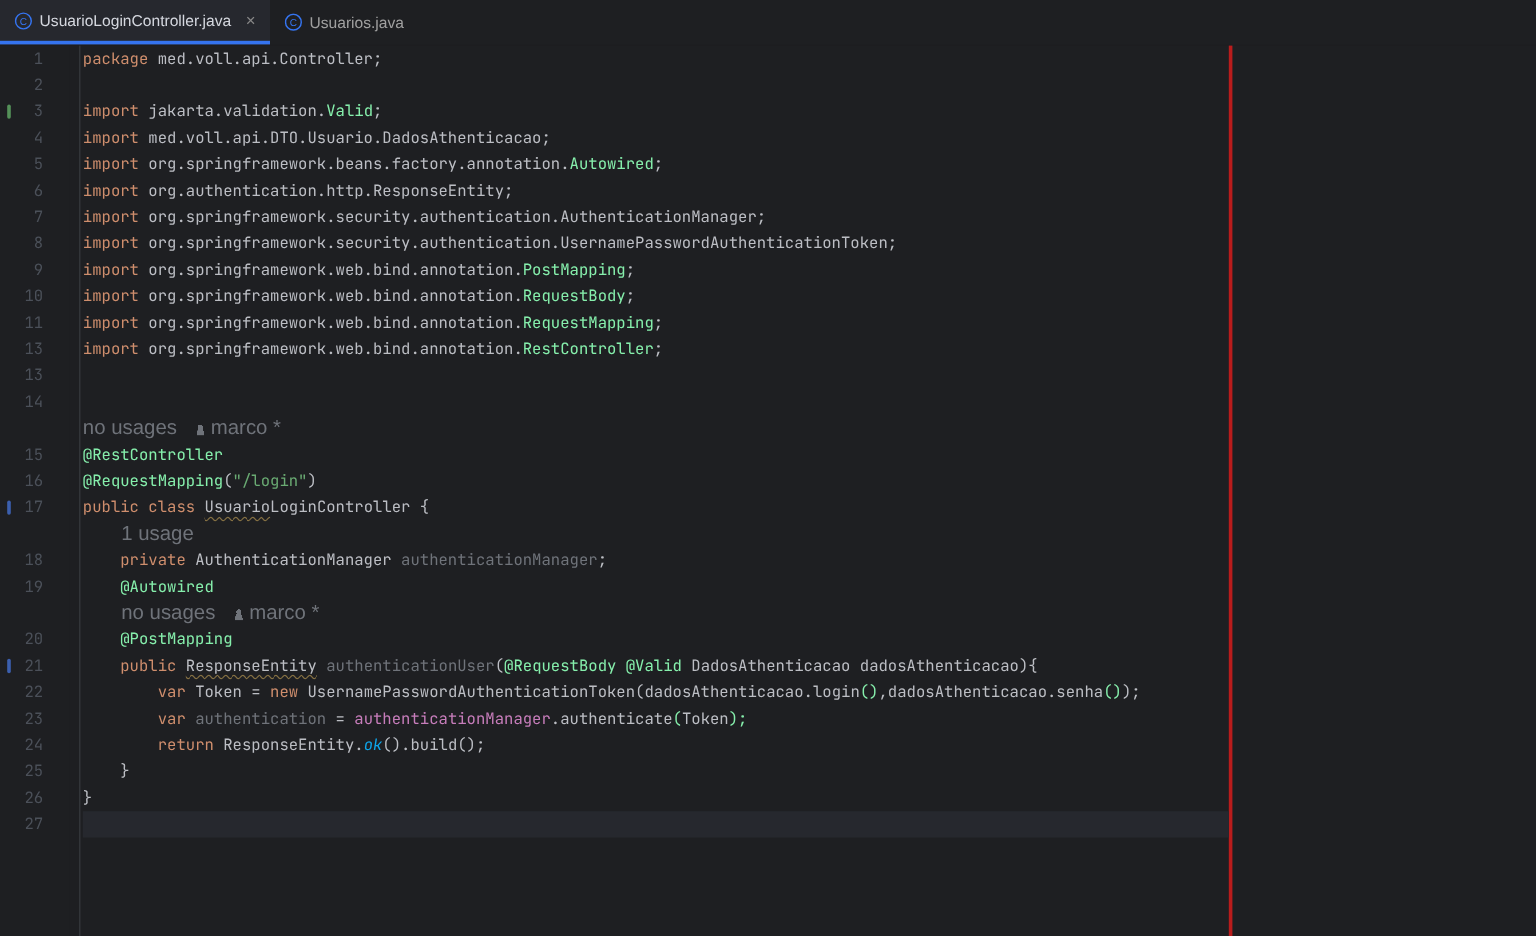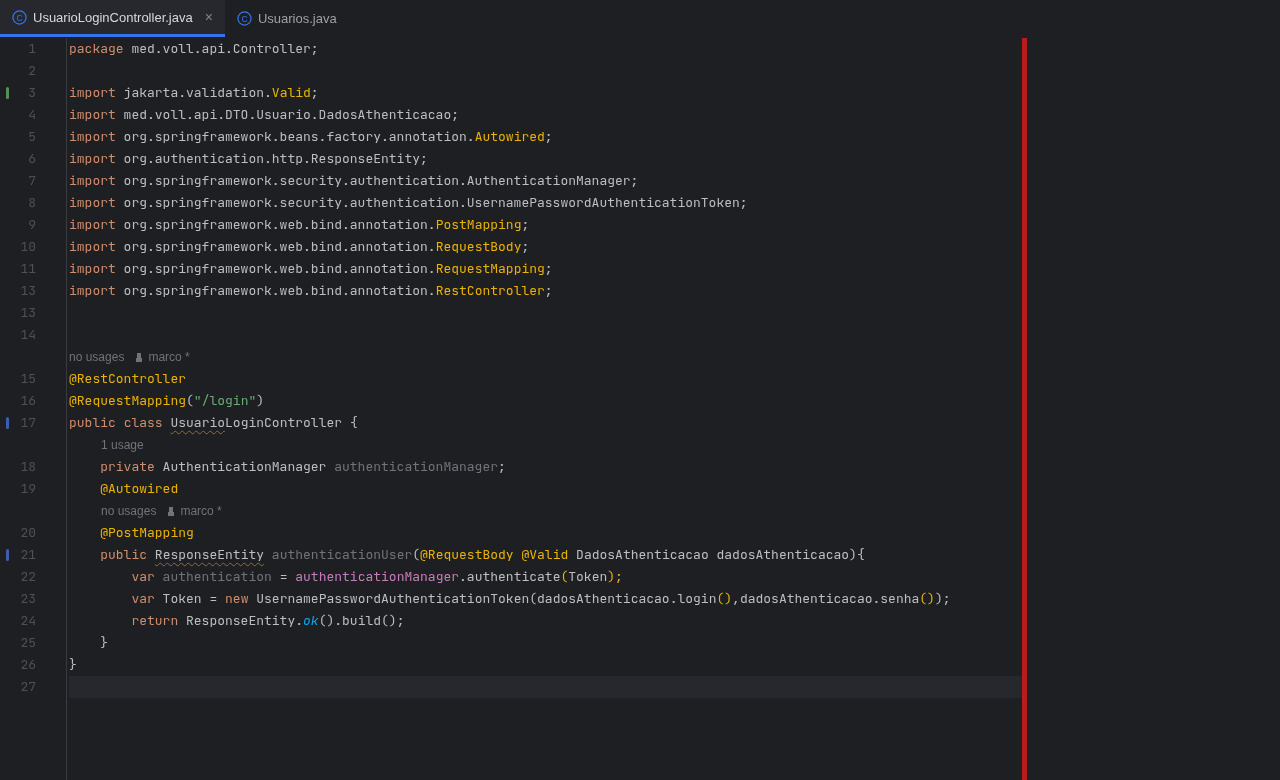--- a/index.html
+++ b/index.html
@@ -73,49 +73,49 @@
     position: relative;
   }
   .vborder {
     width: 1px;
     background: #393b40;
     margin-left: 8px;
   }
   .code {
     padding-left: 2px;
     width: 960px;
-    border-right: 5px solid #b91c1c;
+    border-right: 3px solid #b91c1c;
   }
   .line {
     height: 22px;
     line-height: 22px;
     white-space: pre;
     font-family: 'JetBrains Mono', 'Consolas', monospace;
   }
   .line.cursor { background: #26282e; }
   .hint {
     height: 22px;
     line-height: 22px;
     color: #6f737a;
-    font-size: 12px;
+    font-size: 17px;
     font-family: -apple-system, 'Segoe UI', sans-serif;
   }
   .hint .person::before {
     content: '';
     display: inline-block;
     width: 10px; height: 10px;
     margin-right: 4px;
     background: #6f737a;
     -webkit-mask: radial-gradient(circle at 50% 30%, #000 25%, transparent 26%), radial-gradient(ellipse at 50% 100%, #000 45%, transparent 46%);
             mask: radial-gradient(circle at 50% 30%, #000 25%, transparent 26%), radial-gradient(ellipse at 50% 100%, #000 45%, transparent 46%);
     vertical-align: -1px;
   }
   
   .kw   { color: #cf8e6d; }
-  .ann  { color: #eab308; }
+  .ann  { color: #86efac; }
   .str  { color: #6aab73; }
   .fld  { color: #c77dbb; }
   .mtdi { color: #0ea5e9; font-style: italic; }
   .warn { text-decoration: underline wavy #857042; text-decoration-thickness: 1px; text-underline-offset: 3px; }
   .gray { color: #6f737a; }
 </style>
 </head>
 <body>
 
 <div class="tabs">
@@ -191,22 +191,22 @@
 <div class="hint"><span>no usages</span>&nbsp;&nbsp;&nbsp;<span class="person">marco *</span></div>
 <div class="line"><span class="ann">@RestController</span></div>
 <div class="line"><span class="ann">@RequestMapping</span><span>(</span><span class="str">"/login"</span><span>)</span></div>
 <div class="line"><span class="kw">public</span> <span class="kw">class</span> <span class="warn">Usuario</span><span>LoginController</span><span> {</span></div>
 <div class="hint" style="padding-left: 32px"><span>1 usage</span></div>
 <div class="line"><span>    </span><span class="kw">private</span><span> AuthenticationManager </span><span class="fld gray">authenticationManager</span><span>;</span></div>
 <div class="line"><span>    </span><span class="ann">@Autowired</span></div>
 <div class="hint" style="padding-left: 32px"><span>no usages</span>&nbsp;&nbsp;&nbsp;<span class="person">marco *</span></div>
 <div class="line"><span>    </span><span class="ann">@PostMapping</span></div>
 <div class="line"><span>    </span><span class="kw">public</span> <span class="warn">ResponseEntity</span><span class="gray"> authenticationUser</span><span>(</span><span class="ann">@RequestBody</span> <span class="ann">@Valid</span><span> DadosAthenticacao </span><span>dadosAthenticacao</span><span>)</span><span>{</span></div>
+<div class="line"><span>        </span><span class="kw">var</span><span> Token </span><span>= </span><span class="kw">new</span><span> UsernamePasswordAuthenticationToken(</span><span>dadosAthenticacao</span><span>.login</span><span class="ann">()</span><span>,</span><span>dadosAthenticacao</span><span>.senha</span><span class="ann">()</span><span>);</span></div>
 <div class="line"><span>        </span><span class="kw">var</span><span class="gray"> authentication </span><span>= </span><span class="fld">authenticationManager</span><span>.authenticate</span><span class="ann">(</span><span>Token</span><span class="ann">);</span></div>
-<div class="line"><span>        </span><span class="kw">var</span><span> Token </span><span>= </span><span class="kw">new</span><span> UsernamePasswordAuthenticationToken(</span><span>dadosAthenticacao</span><span>.login</span><span class="ann">()</span><span>,</span><span>dadosAthenticacao</span><span>.senha</span><span class="ann">()</span><span>);</span></div>
 <div class="line"><span>        </span><span class="kw">return</span><span> ResponseEntity.</span><span class="mtdi">ok</span><span>().build();</span></div>
 <div class="line"><span>    </span><span>}</span></div>
 <div class="line"><span>}</span></div>
 <div class="line cursor"></div>
 
     </div>
   </div>
 </div>
 
 </body></html>

